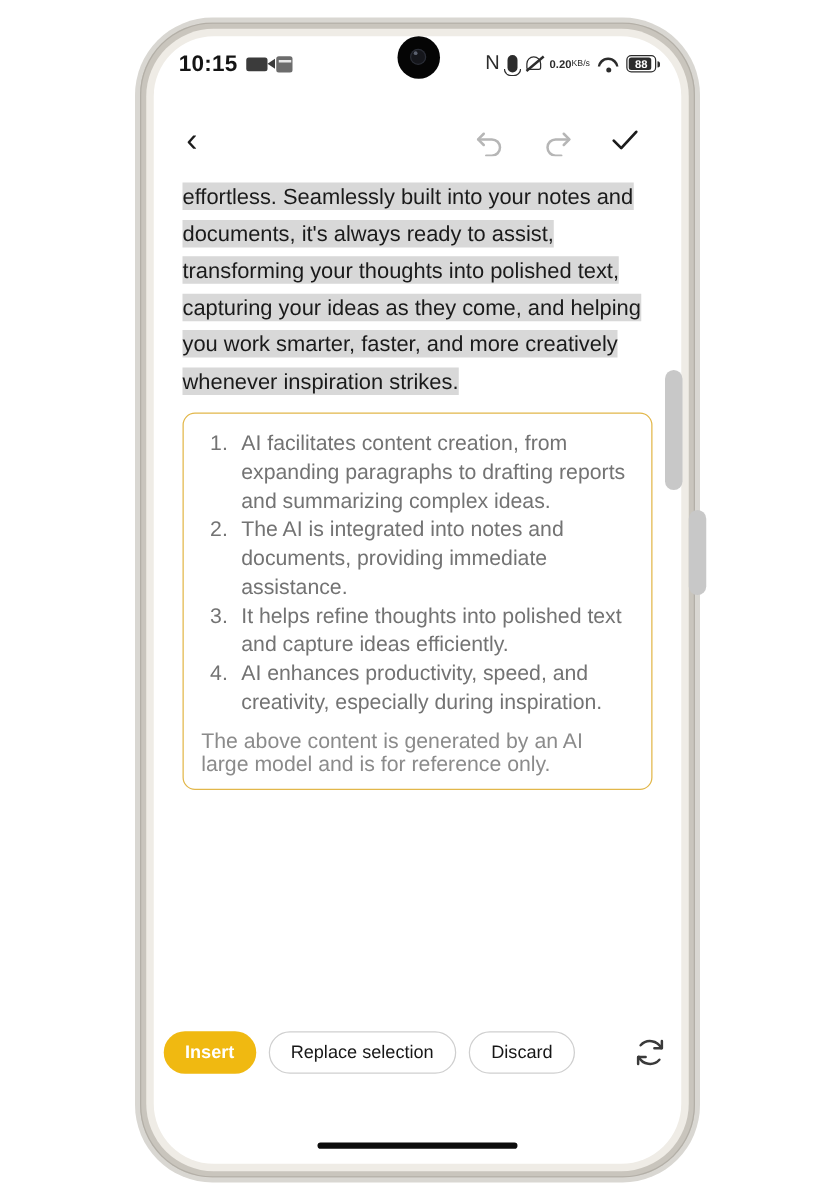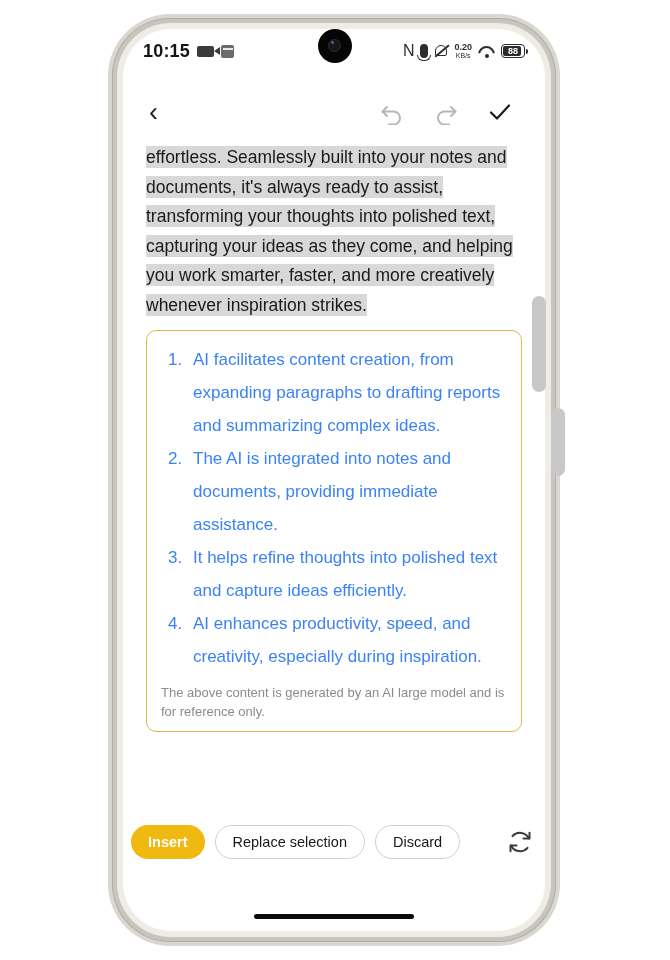--- a/index.html
+++ b/index.html
@@ -202,21 +202,21 @@
     position: absolute;
     left: -1px;
     top: 6px;
     width: 18px;
     height: 1.8px;
     background: #2c2c2c;
     transform: rotate(-40deg);
   }
   .net-speed {
     display: flex;
-    flex-direction: column;
+    flex-direction: row;
     align-items: center;
     line-height: 1;
     font-size: 8.5px;
     color: #2c2c2c;
   }
   .net-speed .val { font-size: 9px; font-weight: bold; }
   .net-speed .unit { font-size: 7px; }
   .icon-wifi {
     width: 17px;
     height: 13px;
@@ -338,30 +338,30 @@
     border: 1px solid #e2b74a;
     border-radius: 10px;
     padding: 12px 14px 10px 14px;
     box-sizing: border-box;
     background: #ffffff;
   }
   ol.ai-list {
     margin: 0;
     padding-left: 26px;
     font-size: 17px;
-    line-height: 33px;
-    color: #3b82f6;
+    line-height: 23px;
+    color: #737373;
   }
   ol.ai-list li {
     padding-left: 6px;
     margin-bottom: 0;
   }
   .ai-disclaimer {
     margin: 10px 0 0 0;
-    font-size: 13px;
+    font-size: 17px;
     line-height: 19px;
     color: #8b8b8b;
   }
   .scroll-thumb {
     position: absolute;
     width: 14px;
     border-radius: 7px;
     background: #c8c8c8;
   }
   .thumb-a { left: 532px; top: 296px; height: 96px; }

